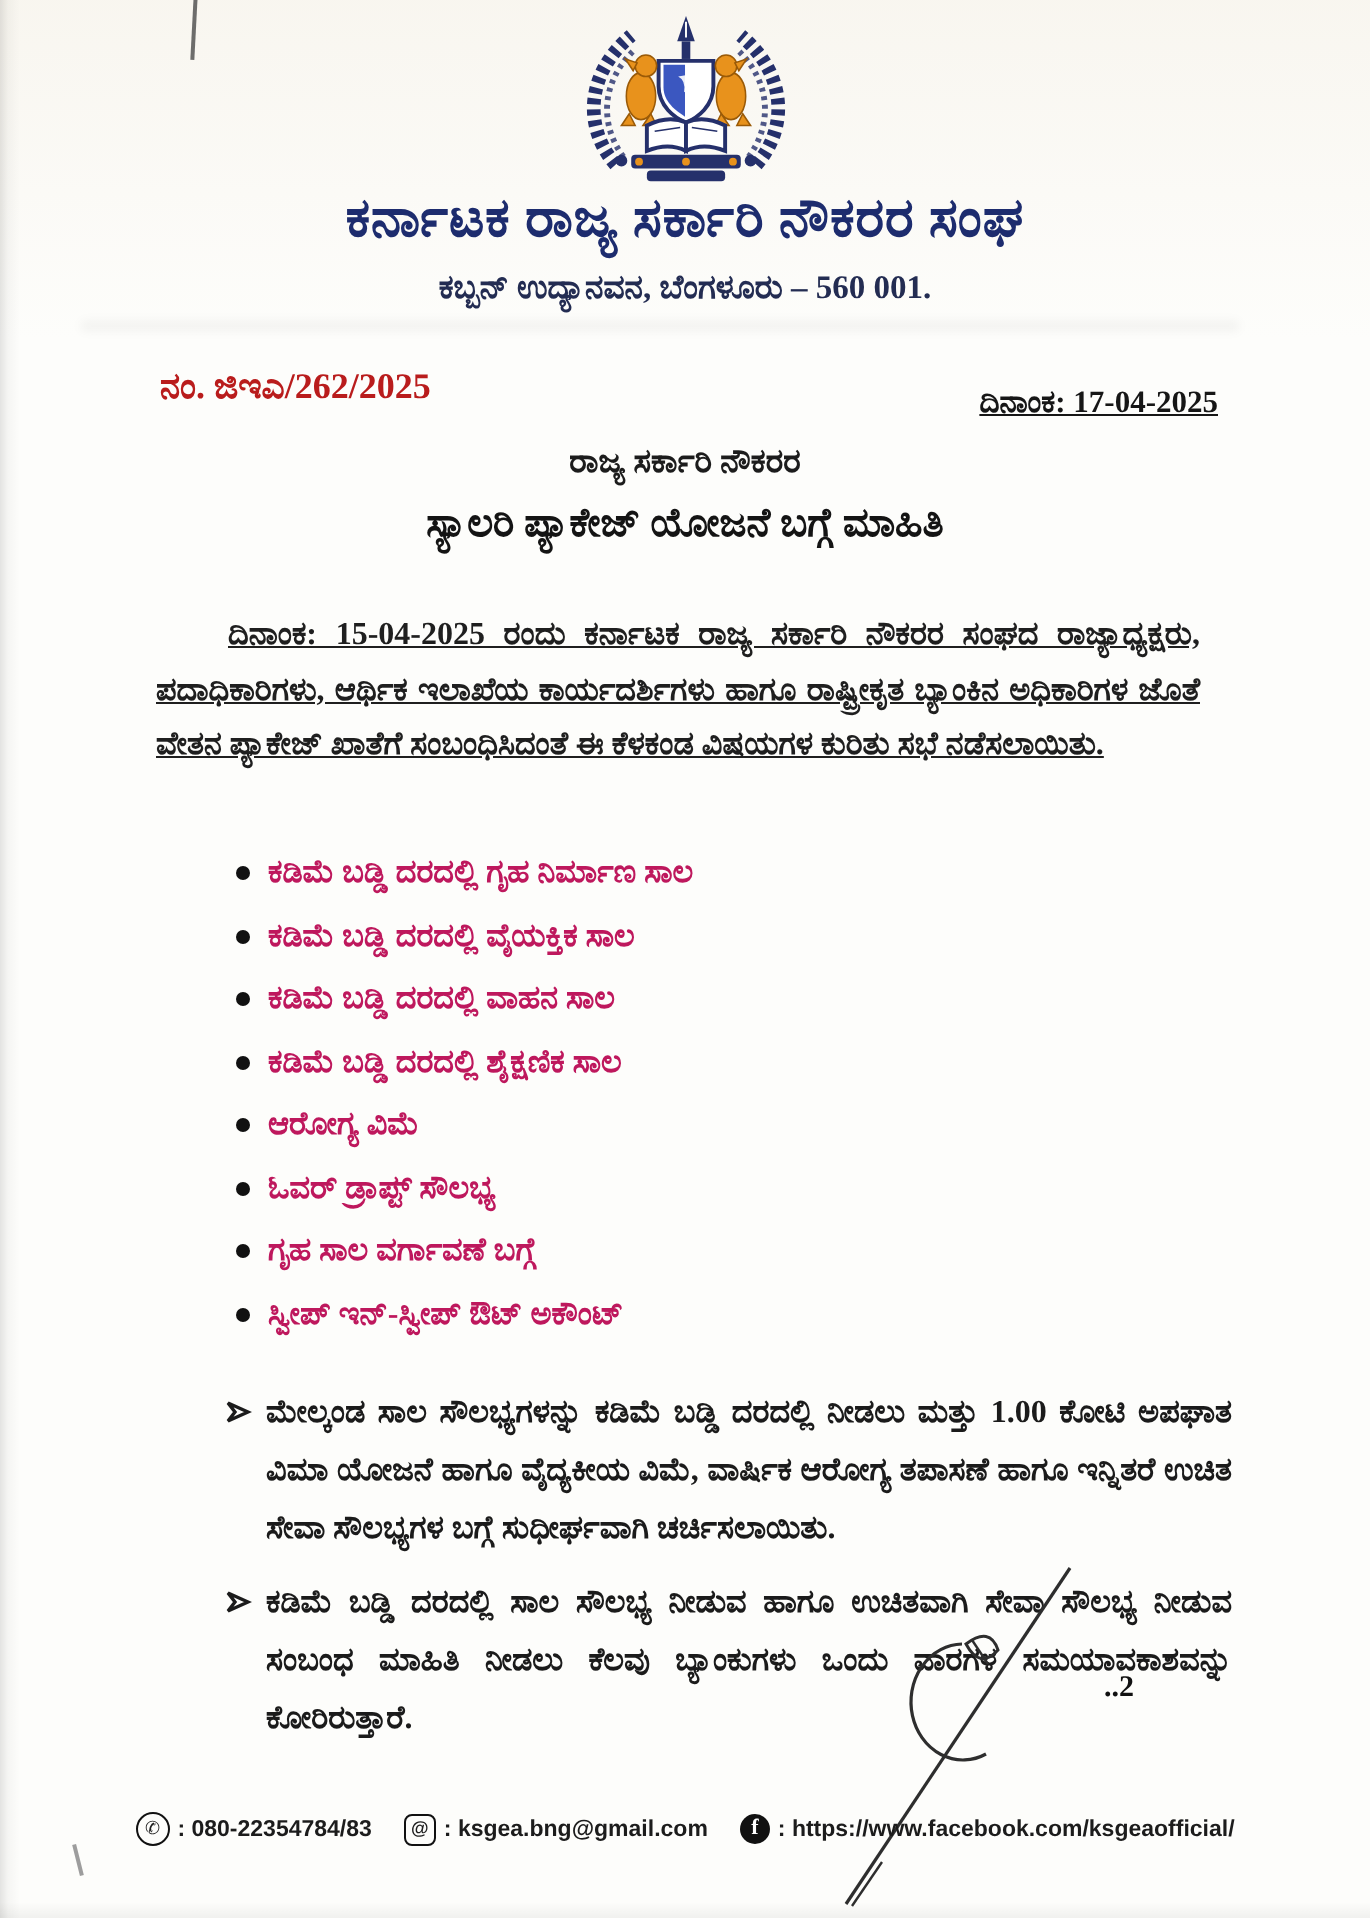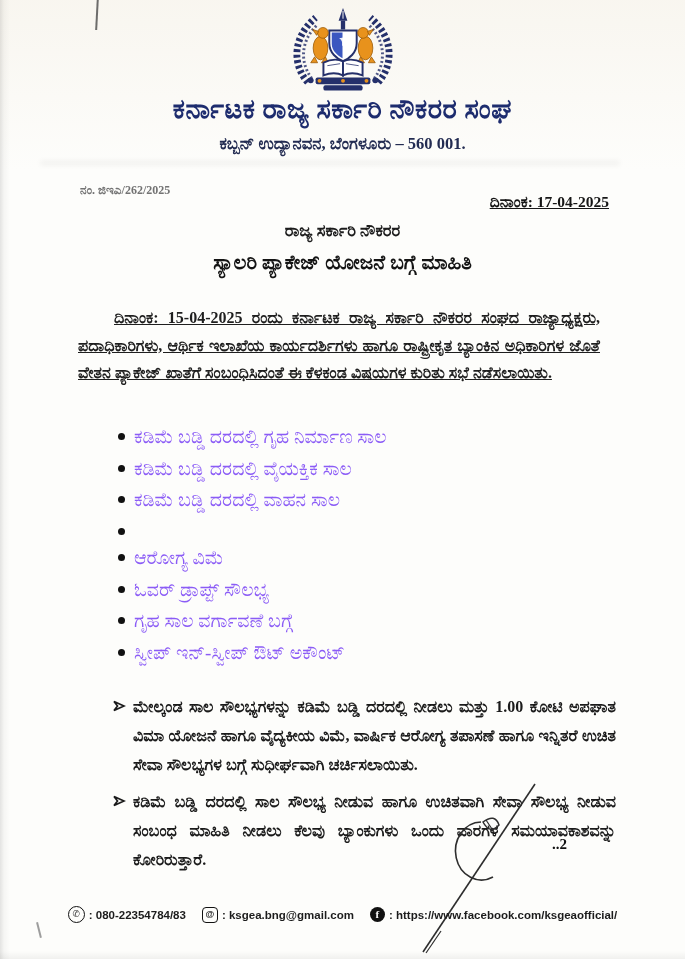--- a/index.html
+++ b/index.html
@@ -22,34 +22,34 @@
     background:#4a4a4a;transform:rotate(3deg);opacity:.8;}
   .pen-mark-bottomleft{position:absolute;left:38px;top:922px;width:2px;height:16px;
     background:#6a6a6a;transform:rotate(-14deg);opacity:.65;}
 
   .emblem{position:absolute;left:0;right:0;top:6px;display:flex;justify-content:center;}
   .org-name{position:absolute;left:0;right:0;top:94px;text-align:center;
     font-size:27px;font-weight:bold;color:#1d2c6e;letter-spacing:.5px;font-family:Liberation Serif, serif;}
   .org-address{position:absolute;left:0;right:0;top:134px;text-align:center;
     font-size:16.5px;font-weight:bold;color:#232c52;}
 
-  .ref-no{position:absolute;left:80px;top:183px;font-size:12px;font-weight:bold;color:#737373;}
+  .ref-no{position:absolute;left:80px;top:183px;font-size:18px;font-weight:bold;color:#b91c1c;}
   .date{position:absolute;right:76px;top:193px;font-size:15.5px;font-weight:bold;color:#161616;text-decoration:underline;}
 
   .subject-1{position:absolute;left:0;right:0;top:221px;text-align:center;
     font-size:16.5px;font-weight:bold;color:#1c1c1c;}
   .subject-2{position:absolute;left:0;right:0;top:251px;text-align:center;
     font-size:20px;font-weight:bold;color:#141414;}
 
   .intro{position:absolute;left:78px;top:304px;width:522px;
     font-size:16px;font-weight:600;line-height:27.5px;text-align:justify;text-indent:36px;text-decoration:underline;}
 
   .bullets{position:absolute;left:118px;top:428px;margin:0;padding:0;list-style:none;}
   .bullets li{display:flex;align-items:flex-start;margin-bottom:14.5px;
-    font-size:19px;font-weight:400;line-height:17px;color:#8b5cf6;}
+    font-size:16px;font-weight:700;line-height:17px;color:#be185d;}
   .dot{width:7px;height:7px;border-radius:50%;background:#111;margin:5px 9px 0 0;flex:none;}
 
   .arrows{position:absolute;left:112px;top:692px;width:504px;}
   .arrow-item{display:flex;align-items:flex-start;margin-bottom:8px;}
   .arrow-glyph{flex:none;margin:7px 7px 0 0;}
   .arrow-text{font-size:16px;font-weight:600;line-height:29px;text-align:justify;color:#1b1b1b;}
 
   .signature{position:absolute;left:393px;top:770px;pointer-events:none;}
   .page-marker{position:absolute;left:552px;top:836px;font-size:15px;font-weight:bold;color:#111;}
 
@@ -136,20 +136,21 @@
   <li>
       <span class="dot"></span>
       <span>ಕಡಿಮೆ ಬಡ್ಡಿ ದರದಲ್ಲಿ ವೈಯಕ್ತಿಕ ಸಾಲ</span>
     </li>
   <li>
       <span class="dot"></span>
       <span>ಕಡಿಮೆ ಬಡ್ಡಿ ದರದಲ್ಲಿ ವಾಹನ ಸಾಲ</span>
     </li>
   <li>
       <span class="dot"></span>
+      <span>ಕಡಿಮೆ ಬಡ್ಡಿ ದರದಲ್ಲಿ ಶೈಕ್ಷಣಿಕ ಸಾಲ</span>
     </li>
   <li>
       <span class="dot"></span>
       <span>ಆರೋಗ್ಯ ವಿಮೆ</span>
     </li>
   <li>
       <span class="dot"></span>
       <span>ಓವರ್ ಡ್ರಾಪ್ಟ್ ಸೌಲಭ್ಯ</span>
     </li>
   <li>

